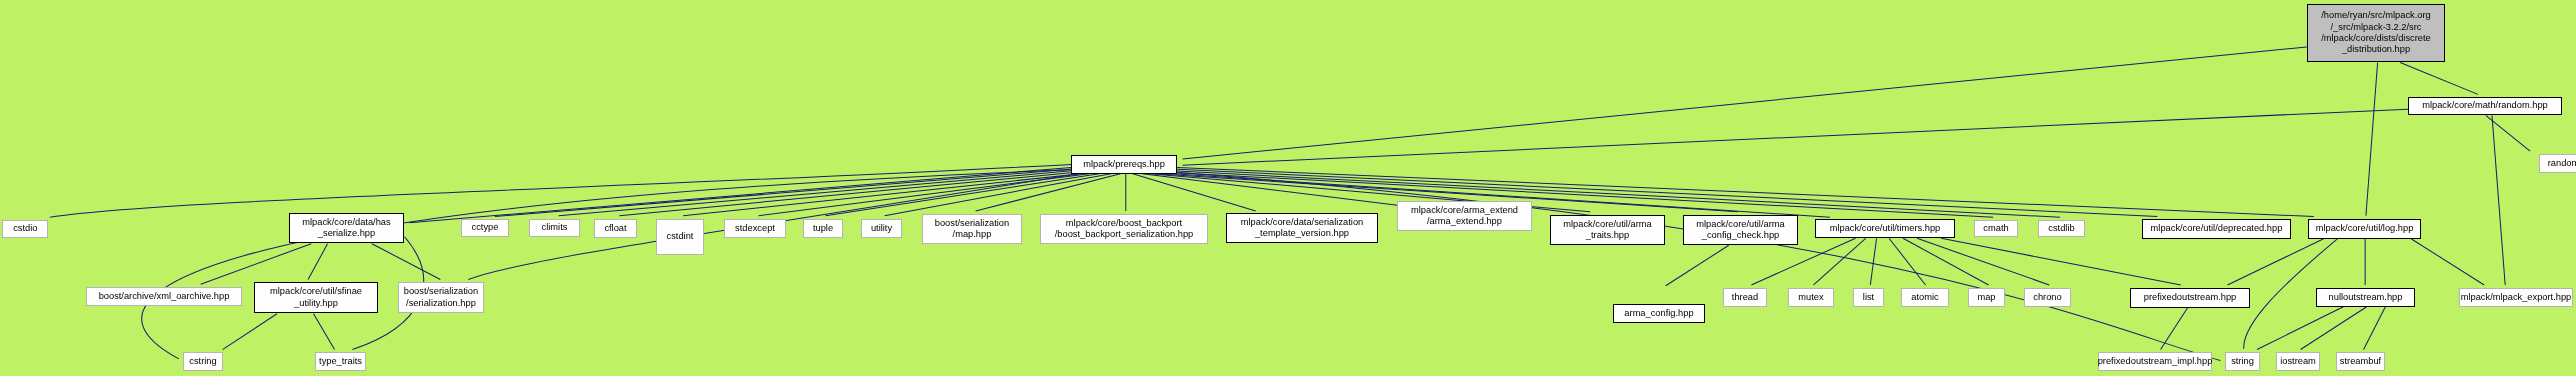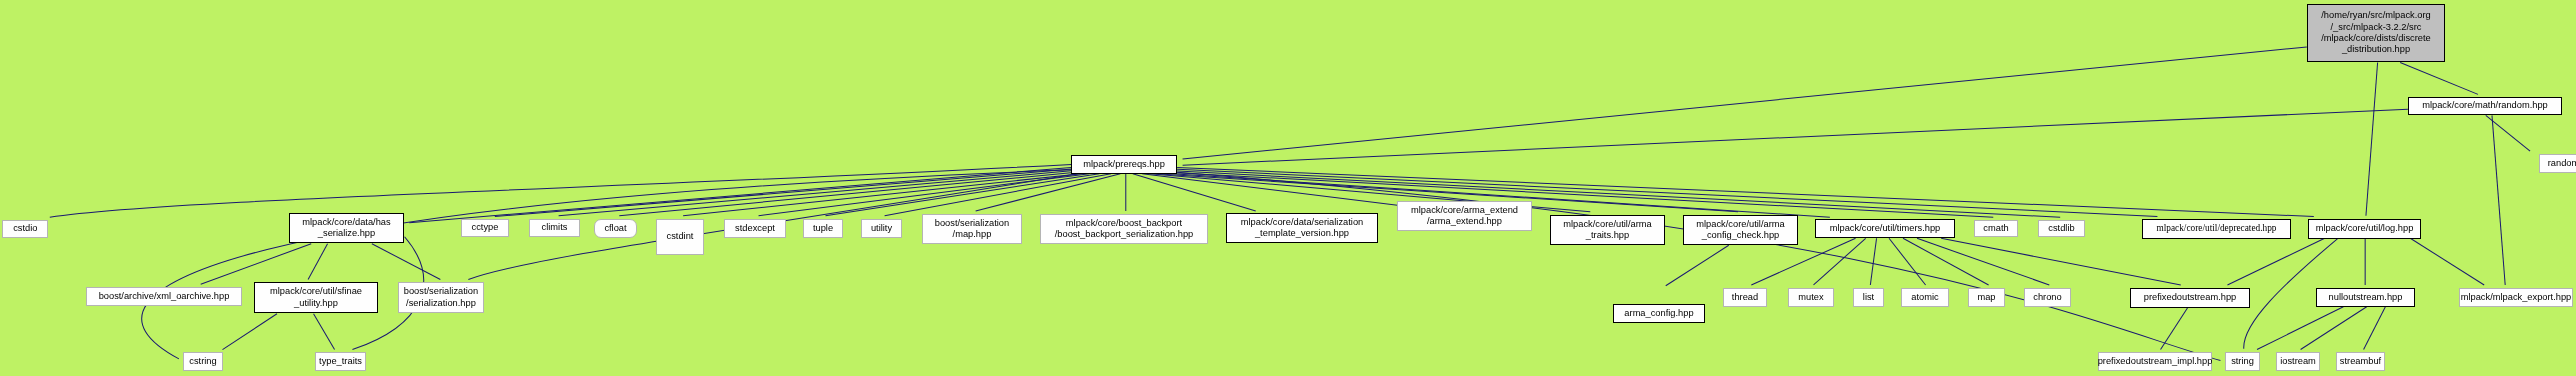--- a/index.html
+++ b/index.html
@@ -105,41 +105,41 @@
 /mlpack/core/dists/discrete
 _distribution.hpp</div>
       <div class="node doc" style="left: 2408px; top: 97px; width: 154px; height: 18px;">mlpack/core/math/random.hpp</div>
       <div class="node ext" style="left: 2515px; top: 154px; width: 49px; height: 18.7px; margin-left: 24px;">random</div>
       <div class="node doc" style="left: 1071px; top: 155px; width: 106px; height: 18.7px;">mlpack/prereqs.hpp</div>
       <div class="node ext" style="left: 2.3px; top: 220px; width: 46px; height: 18px;">cstdio</div>
       <div class="node doc" style="left: 289px; top: 213px; width: 115px; height: 30px;">mlpack/core/data/has
 _serialize.hpp</div>
       <div class="node ext" style="left: 461px; top: 219px; width: 48px; height: 18px;">cctype</div>
       <div class="node ext" style="left: 529px; top: 219px; width: 51px; height: 18px;">climits</div>
-      <div class="node ext" style="left: 594px; top: 219px; width: 43px; height: 18.7px; border-radius: 7px;">cfloat</div>
+      <div class="node ext" style="left: 594px; top: 219px; width: 43px; height: 18.7px;">cfloat</div>
       <div class="node ext" style="left: 656px; top: 219px; width: 48px; height: 36px;">cstdint</div>
       <div class="node ext" style="left: 724px; top: 219px; width: 62px; height: 18.7px;">stdexcept</div>
       <div class="node ext" style="left: 803px; top: 219px; width: 40px; height: 18.7px;">tuple</div>
       <div class="node ext" style="left: 861px; top: 219px; width: 41px; height: 18.7px;">utility</div>
       <div class="node ext" style="left: 922px; top: 214px; width: 100px; height: 30px;">boost/serialization
 /map.hpp</div>
       <div class="node ext" style="left: 1040px; top: 214px; width: 168px; height: 30px;">mlpack/core/boost_backport
 /boost_backport_serialization.hpp</div>
       <div class="node doc" style="left: 1226px; top: 213px; width: 152px; height: 30px;">mlpack/core/data/serialization
 _template_version.hpp</div>
       <div class="node ext" style="left: 1397px; top: 201px; width: 135px; height: 30px;">mlpack/core/arma_extend
 /arma_extend.hpp</div>
       <div class="node doc" style="left: 1550px; top: 215px; width: 115px; height: 30px;">mlpack/core/util/arma
 _traits.hpp</div>
       <div class="node doc" style="left: 1683px; top: 215px; width: 115px; height: 30px;">mlpack/core/util/arma
 _config_check.hpp</div>
       <div class="node doc" style="left: 1815px; top: 219px; width: 140px; height: 18.7px;">mlpack/core/util/timers.hpp</div>
       <div class="node ext" style="left: 1974px; top: 220px; width: 44px; height: 17px;">cmath</div>
       <div class="node ext" style="left: 2038px; top: 220px; width: 47px; height: 17px;">cstdlib</div>
-      <div class="node doc" style="left: 2142px; top: 219px; width: 149px; height: 19.5px; font-family: Liberation Serif, serif;">mlpack/core/util/deprecated.hpp</div>
+      <div class="node doc" style="left: 2142px; top: 219px; width: 149px; height: 19.5px;">mlpack/core/util/deprecated.hpp</div>
       <div class="node doc" style="left: 2308px; top: 219px; width: 113px; height: 19.5px;">mlpack/core/util/log.hpp</div>
       <div class="node ext" style="left: 86px; top: 287px; width: 156px; height: 18.7px;">boost/archive/xml_oarchive.hpp</div>
       <div class="node doc" style="left: 254px; top: 282px; width: 124px; height: 31px;">mlpack/core/util/sfinae
 _utility.hpp</div>
       <div class="node ext" style="left: 398px; top: 282px; width: 86px; height: 31px;">boost/serialization
 /serialization.hpp</div>
       <div class="node doc" style="left: 1613px; top: 304px; width: 92px; height: 18.7px;">arma_config.hpp</div>
       <div class="node ext" style="left: 1723px; top: 288px; width: 44px; height: 18.7px;">thread</div>
       <div class="node ext" style="left: 1788px; top: 288px; width: 46px; height: 18.7px;">mutex</div>
       <div class="node ext" style="left: 1853px; top: 288px; width: 31px; height: 18.7px;">list</div>

